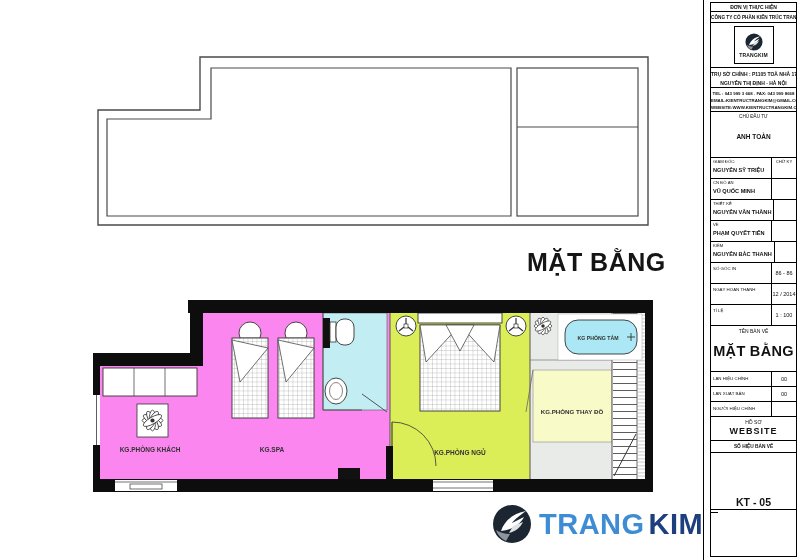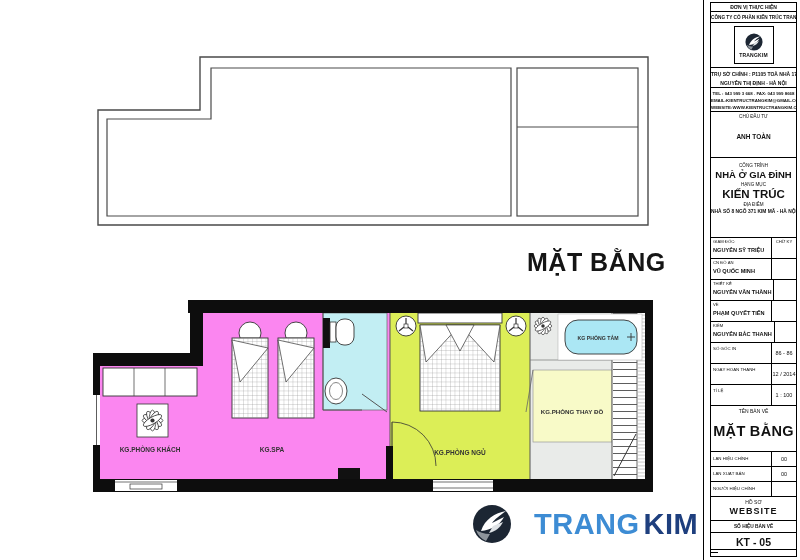--- a/index.html
+++ b/index.html
@@ -11,21 +11,21 @@
   .frame-line{position:absolute;left:703px;top:0;width:1px;height:560px;background:#000;}
   
   .plan-title{
     position:absolute;left:527px;top:248px;font-size:25px;font-weight:800;
     letter-spacing:.5px;color:#151515;white-space:nowrap;
   }
   
   .roof-svg{position:absolute;left:90px;top:50px;}
   .plan-svg{position:absolute;left:90px;top:296px;}
   
-  .brand{position:absolute;left:472px;top:504px;display:flex;align-items:center;gap:22px;}
+  .brand{position:absolute;left:492px;top:504px;display:flex;align-items:center;gap:7px;}
   .brand-text{font-size:29px;font-weight:700;letter-spacing:.5px;white-space:nowrap;}
   .brand-first{color:#3d8cd4;}
   .brand-second{color:#1e3f7e;margin-left:4px;}
   
   .tb{
     position:absolute;left:710px;top:2px;width:87px;height:555px;
     border:1.5px solid #000;box-sizing:border-box;background:#fff;
     display:flex;flex-direction:column;text-align:center;
   }
   .tb *{box-sizing:border-box;}
@@ -254,28 +254,20 @@
   </div>
   <div class="row tb-contact">
     <div>TEL : 043 999 3 668 . FAX: 043 999 8668</div>
     <div>EMAIL:KIENTRUCTRANGKIM@GMAIL.COM</div>
     <div>WEBSITE:WWW.KIENTRUCTRANGKIM.COM</div>
   </div>
   <div class="row tb-investor">
     <div class="sm">CHỦ ĐẦU TƯ</div>
     <div class="nm">ANH TOÀN</div>
   </div>
-  <div class="row tb-project">
-    <div class="sm">CÔNG TRÌNH</div>
-    <div class="p1">NHÀ Ở GIA ĐÌNH</div>
-    <div class="sm">HẠNG MỤC</div>
-    <div class="p2">KIẾN TRÚC</div>
-    <div class="sm">ĐỊA ĐIỂM</div>
-    <div class="p3">NHÀ SỐ 8 NGÕ 371 KIM MÃ - HÀ NỘI</div>
-  </div>
 
   <div class="row sign-row">
     <div class="sl">
         <span class="lb">GIÁM ĐỐC:</span>
         <span class="nm">NGUYỄN SỸ TRIỆU</span>
       </div>
     <div class="sr">CHỮ KÝ</div>
   </div>
   <div class="row sign-row">
     <div class="sl">

